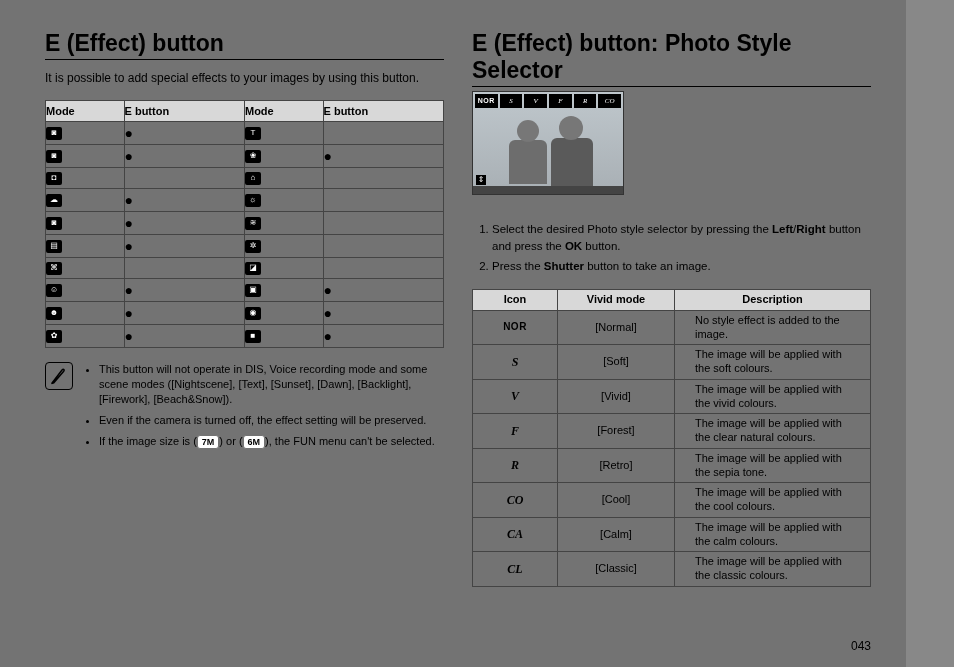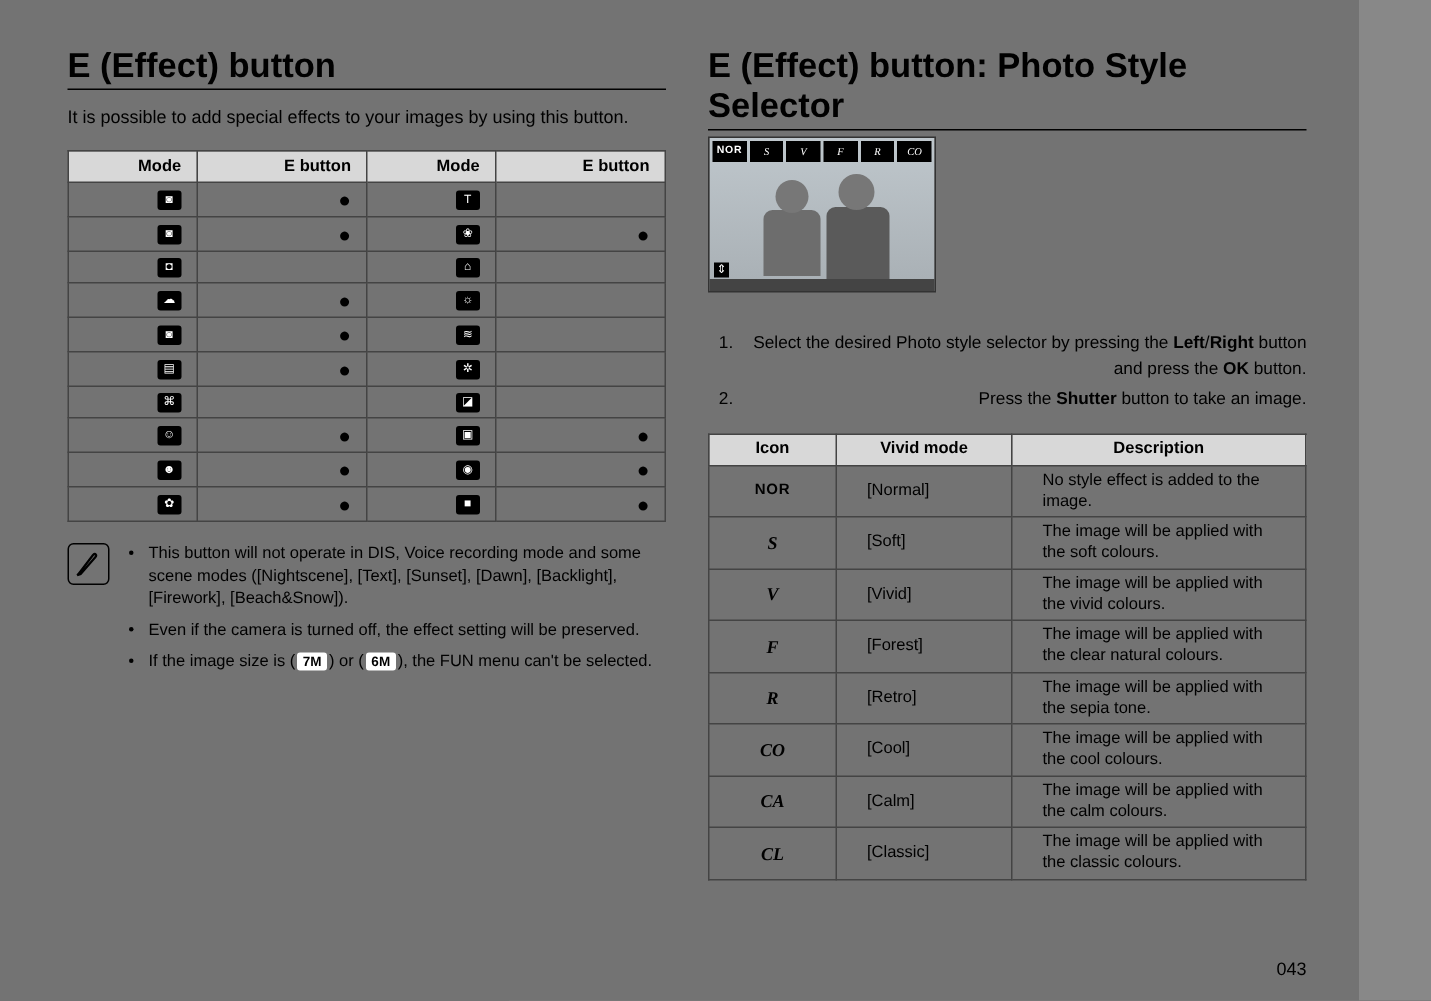--- a/index.html
+++ b/index.html
@@ -49,22 +49,22 @@
     top: -2px;
   }
   table.effects {
     width: 100%;
     border-collapse: collapse;
     font-size: 11px;
     margin-bottom: 14px;
   }
   table.effects th, table.effects td {
     border: 1px solid #444;
-    padding: 3px 10px;
-    text-align: right;
+    padding: 3px 0;
+    text-align: left;
     height: 14px;
   }
   table.effects th {
     background: #d8d8d8;
     font-weight: bold;
   }
   .mode-icon {
     display: inline-block;
     width: 16px;
     height: 13px;
@@ -191,21 +191,21 @@
     text-align: center;
     line-height: 10px;
   }
 
   ol.steps {
     font-size: 11.5px;
     margin: 16px 0 10px 0;
     padding-left: 20px;
     line-height: 1.45;
   }
-  ol.steps li { margin-bottom: 4px; text-align: right; }
+  ol.steps li { margin-bottom: 4px; }
   ol.steps b { font-weight: bold; }
 
   table.styles {
     width: 100%;
     border-collapse: collapse;
     font-size: 11px;
   }
   table.styles th, table.styles td {
     border: 1px solid #444;
     padding: 3px 20px;
@@ -226,20 +226,21 @@
     width: 44px;
     white-space: nowrap;
   }
   table.styles td.icon-cell.nor {
     font-style: normal;
     font-family: Arial, sans-serif;
     letter-spacing: 0.5px;
     font-size: 10px;
   }
   table.styles td.mode-cell {
+    text-align: center;
     width: 76px;
   }
   .pagenum {
     position: absolute;
     bottom: 14px;
     right: 35px;
     font-size: 12px;
   }
 </style>
 </head>

